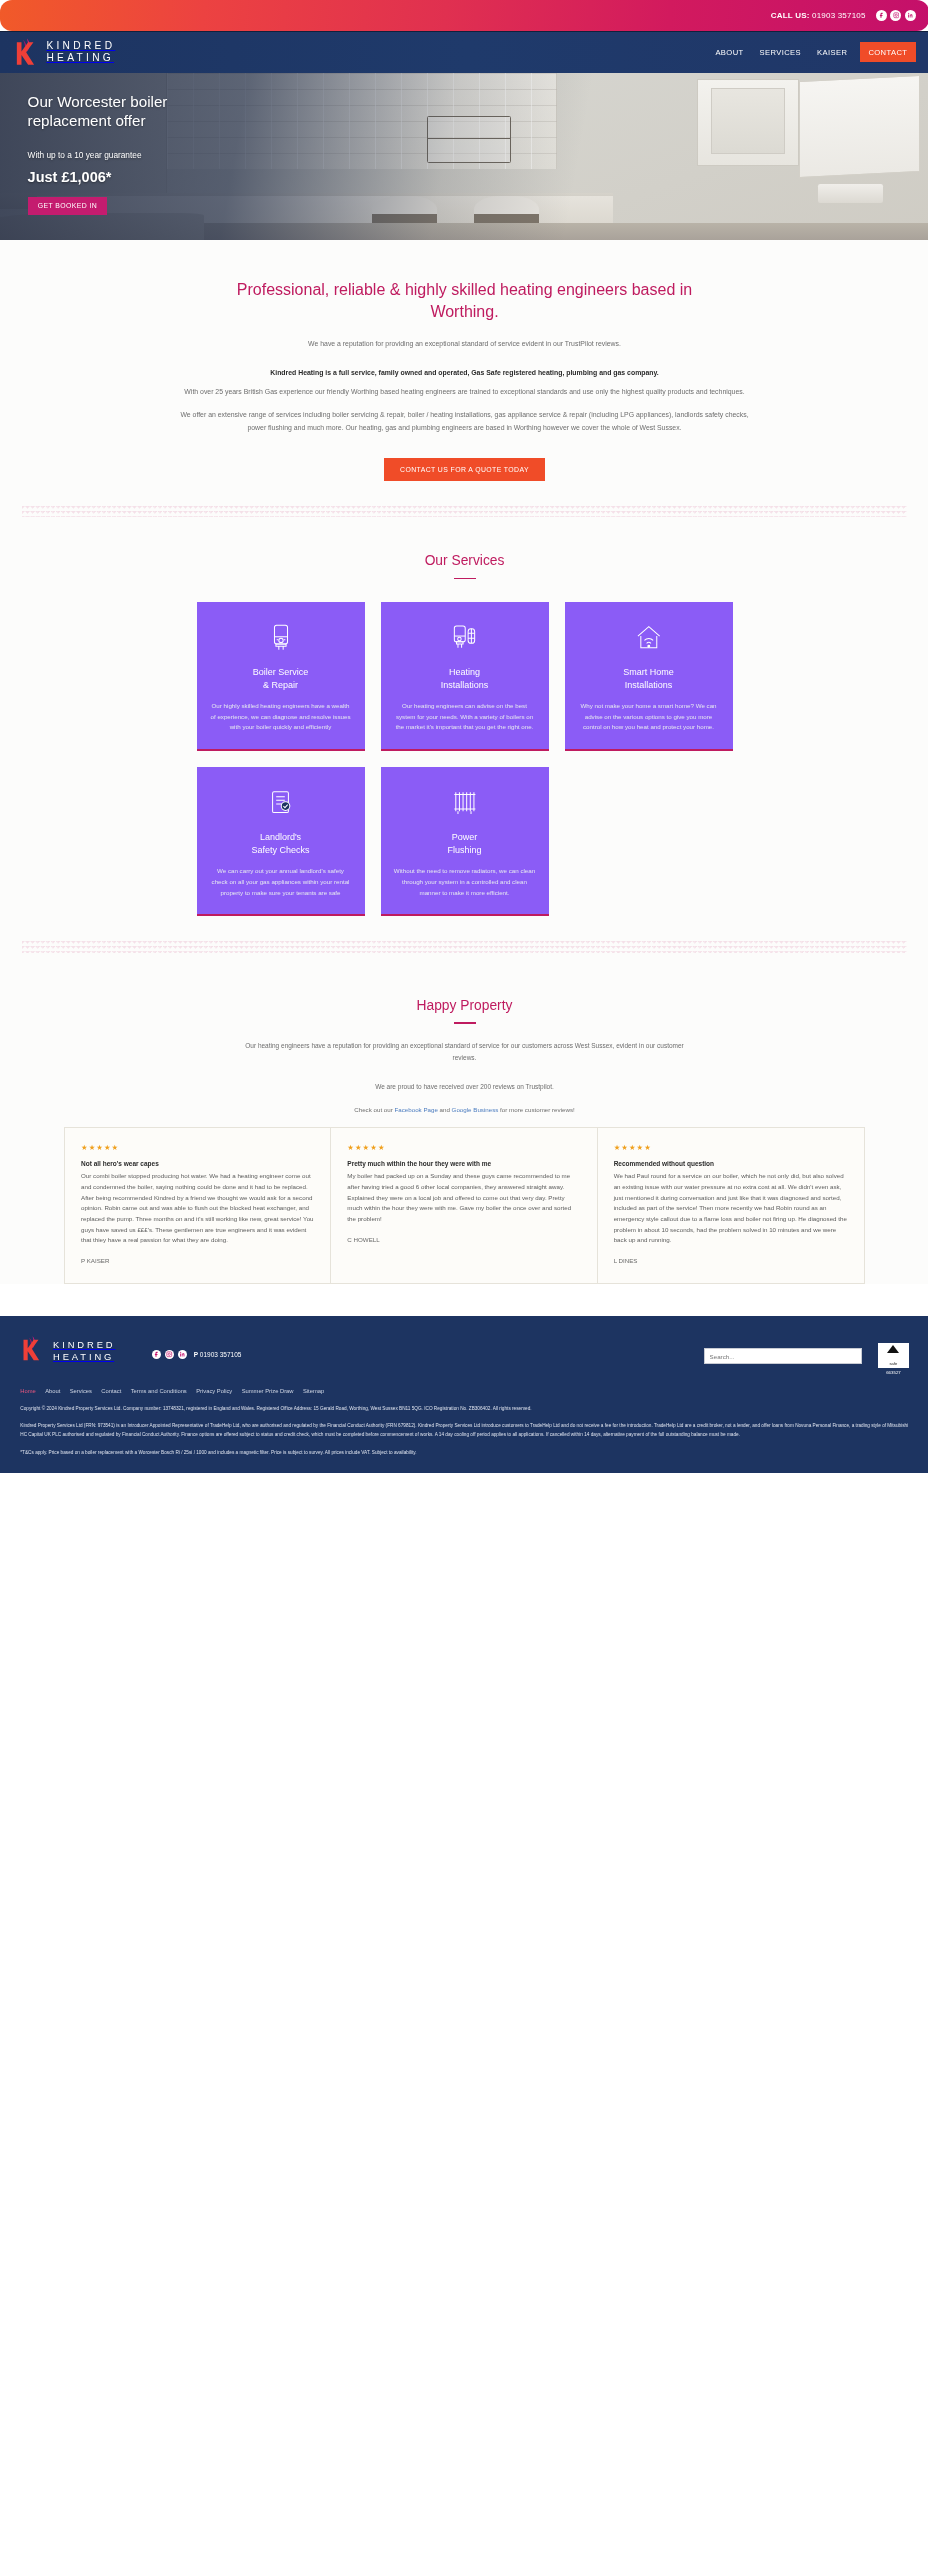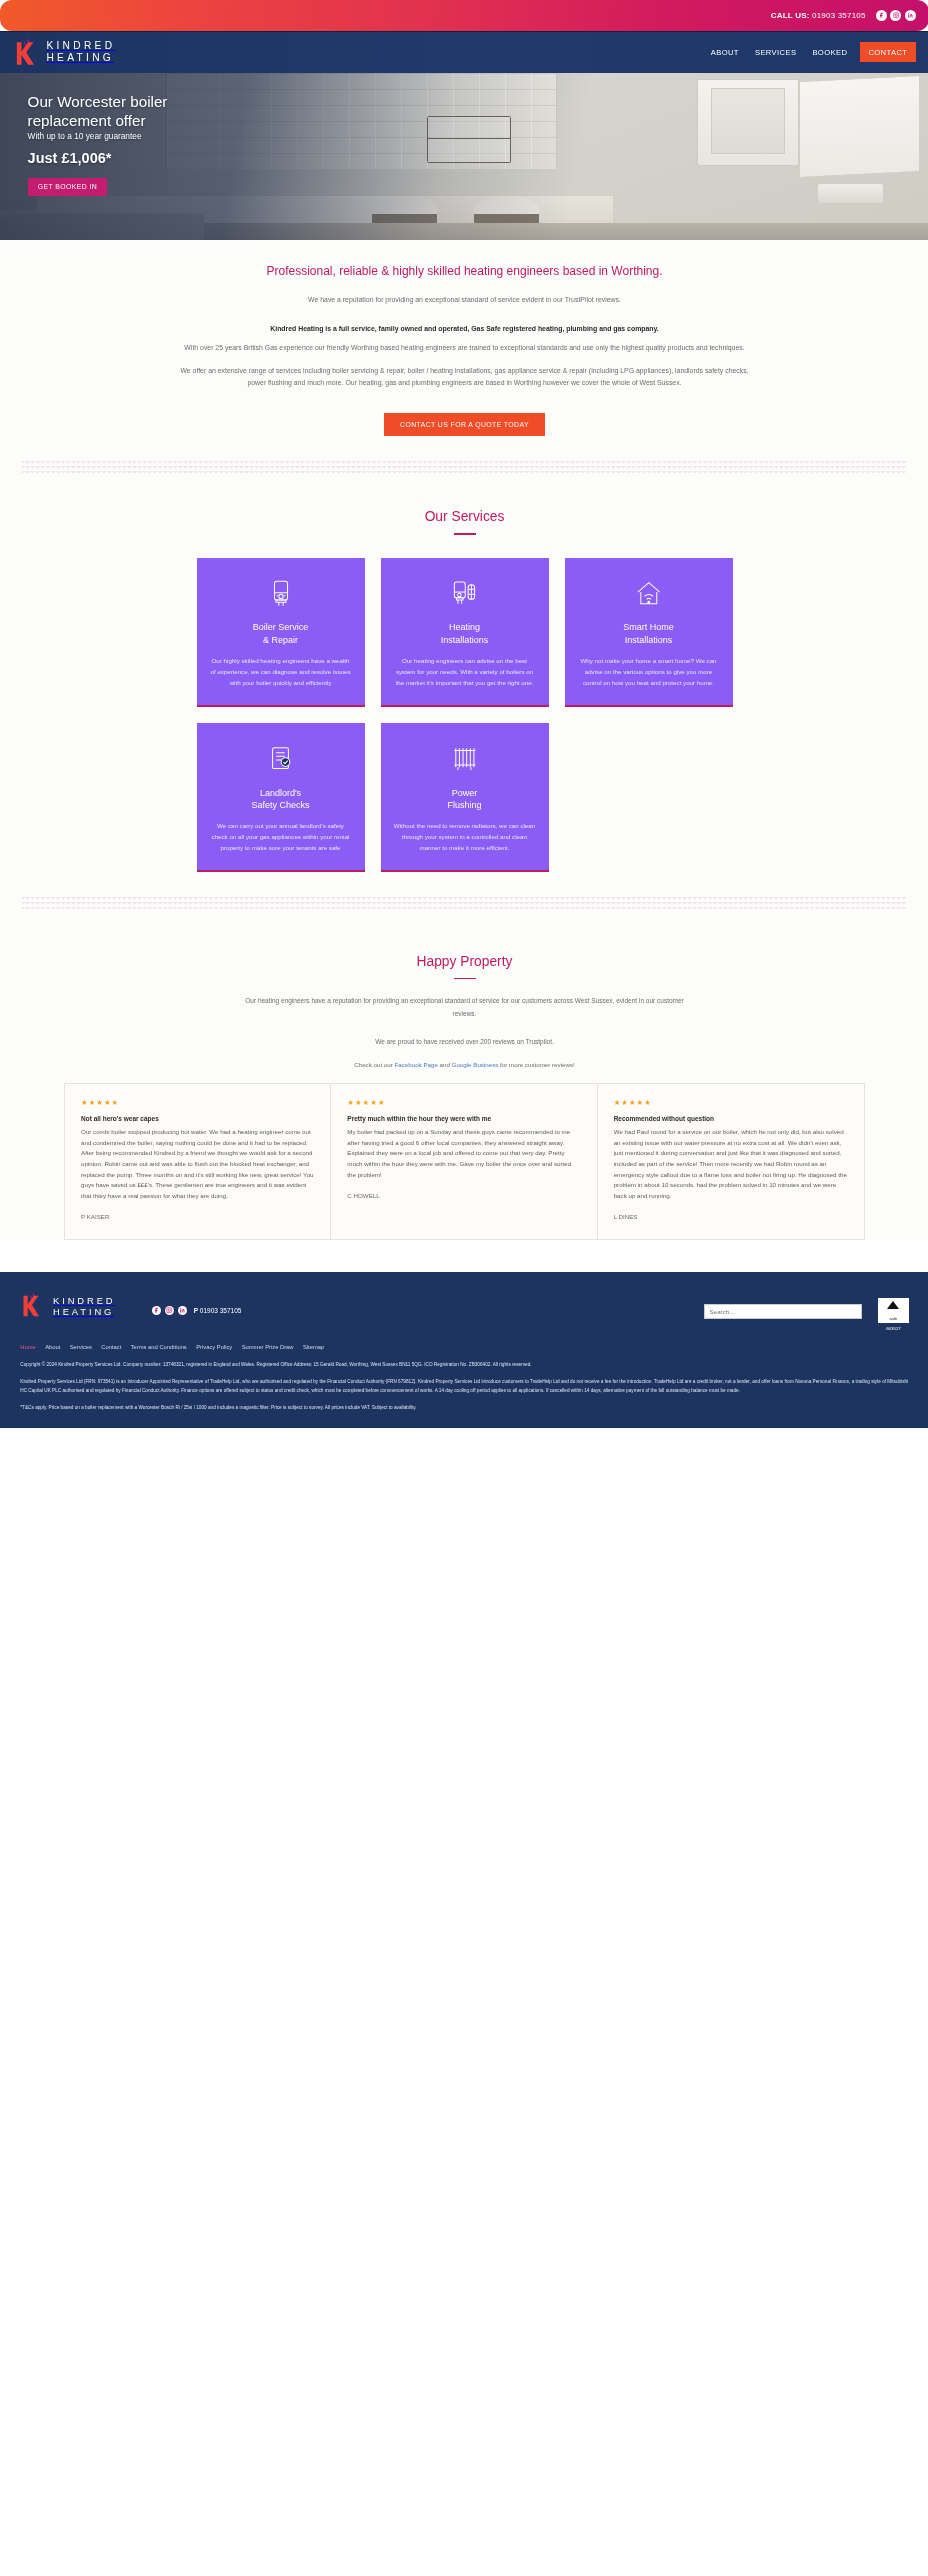--- a/index.html
+++ b/index.html
@@ -112,32 +112,32 @@
   .hero-photo .stool2 { left:51%; }
   .hero-photo .appl { position:absolute; right:5%; bottom:22%; width:7%; height:11%;
     background:linear-gradient(180deg,#f0eeea,#dcd9d2); border-radius:2.2px;}
   .hero-scrim { position:absolute; inset:0;
     background: linear-gradient(100deg, rgba(28,38,62,.82) 0%, rgba(32,44,70,.70) 26%, rgba(70,76,88,.22) 48%, rgba(255,255,255,0) 62%); }
   .hero-inner { position: relative; padding: 19px 0 0 27.6px; }
   .hero-h1 {
     color:#fff; font-size:15.2px; line-height:1.28; font-weight:400;
     max-width: 218px; text-shadow:0 0.7px 2.2px rgba(0,0,0,.35);
   }
-  .hero-sub { color:#fff; font-size:8.3px; margin-top:1px; text-shadow:0 0.7px 2.2px rgba(0,0,0,.4);}
+  .hero-sub { color:#fff; font-size:8.3px; margin-top:20px; text-shadow:0 0.7px 2.2px rgba(0,0,0,.4);}
   .hero-price { color:#fff; font-size:14.5px; font-weight:700; margin-top:8.7px; text-shadow:0 0.7px 2.2px rgba(0,0,0,.4);}
   .hero-cta {
     display:inline-block; margin-top:11.6px; background:#c41c6f; color:#fff;
     font-size:6.9px; letter-spacing:0.4px; padding:5.8px 10.2px; text-decoration:none;
   }
 
   
   .intro { background:#fcfcfb; padding: 23px 0 10.2px; text-align:center; }
   .intro h2 {
-    color:#bf1b5f; font-size:12px; font-weight:400; line-height:1.42;
-    max-width: 464px; margin: 0 auto;
+    color:#bf1b5f; font-size:16px; font-weight:400; line-height:1.42;
+    max-width: 464px; margin: 16px auto;
   }
   .intro .lede { color:#6d6d6d; font-size:6.9px; margin-top:16px; }
   .intro .strong {
     color:#2a2a2a; font-size:6.9px; font-weight:bold; margin-top:22px;
   }
   .intro p.body {
     color:#6d6d6d; font-size:6.9px; line-height:1.85;
     max-width: 581px; margin: 10.2px auto 0;
   }
   .intro .quote-btn {
@@ -256,21 +256,21 @@
       </svg>
     </span>
     <span class="logo-text">
       <span class="logo-l1">KINDRED</span>
       <span class="logo-l2">HEATING</span>
     </span>
   </a>
   <div class="nav">
     <a href="#">ABOUT</a>
     <a href="#">SERVICES</a>
-    <a href="#">BOOKED</a>
+    <a href="#">KAISER</a>
     <a href="#" class="contact-btn">CONTACT</a>
   </div>
 </div>
 
 <div class="hero">
   <div class="hero-photo">
     <div class="wall"></div>
       <div class="cab-left"></div>
     <div class="splashback"></div>
       <div class="tile-grid"></div>

